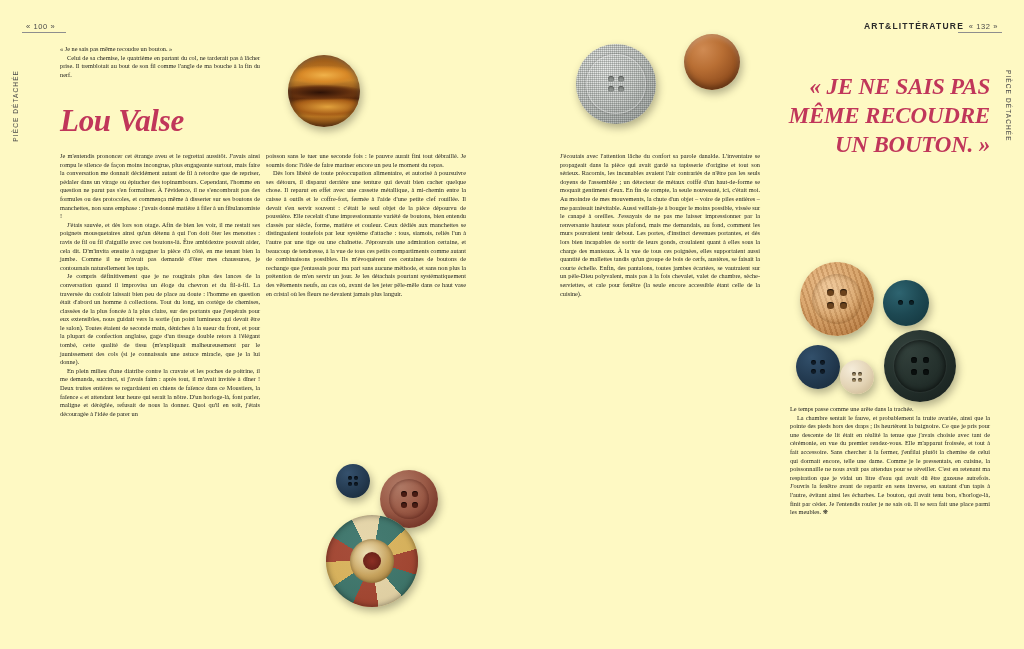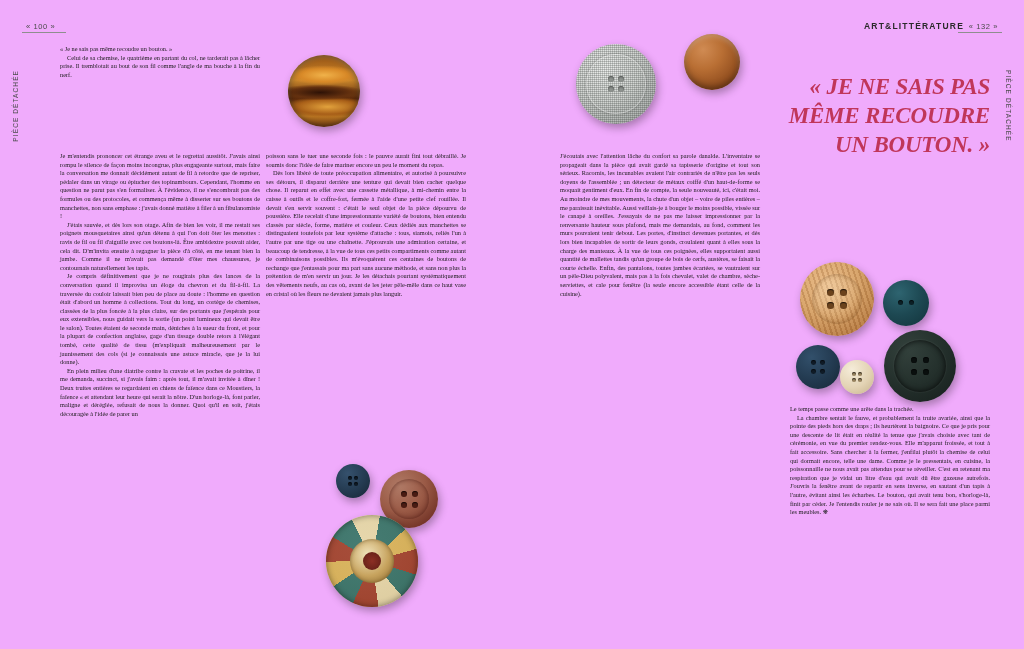--- a/index.html
+++ b/index.html
@@ -11,21 +11,21 @@
     width: 1024px;
     height: 649px;
     overflow: hidden;
     font-family: "Liberation Serif", serif;
     color: #1d1d1d;
   }
   .spread {
     position: relative;
     width: 1024px;
     height: 649px;
-    background: #f0abfc;
+    background: #fef9c3;
     box-sizing: border-box;
   }
   
   .folio {
     position: absolute;
     font-family: "Liberation Sans", sans-serif;
     font-size: 7.5px;
     letter-spacing: 0.6px;
     color: #4a4a4a;
   }
@@ -333,20 +333,21 @@
   <div class="rule-right"></div>
   <div class="folio folio-right">« 132 »</div>
   <div class="running-head">ART&amp;LITTÉRATURE</div>
   <div class="vert-tab right">PIÈCE DÉTACHÉE</div>
 
   <div class="col" id="col-intro">
     <p class="first">« Je ne sais pas même recoudre un bouton. »</p>
     <p>Celui de sa chemise, le quatrième en partant du col, ne tarderait pas à lâcher prise. Il tremblotait au bout de son fil comme l'angle de ma bouche à la fin du nerf.</p>
   </div>
 
+  <div class="title-lou">Lou Valse</div>
 
   <div class="col" id="col-1">
     <p class="first">Je m'entendis prononcer cet étrange aveu et le regrettai aussitôt. J'avais ainsi rompu le silence de façon moins incongrue, plus engageante surtout, mais faire la conversation me donnait décidément autant de fil à retordre que de repriser, pédaler dans un virage ou épiucher des topinambours. Cependant, l'homme en question ne parut pas s'en formaliser. À l'évidence, il ne s'encombrait pas des formules ou des protocoles, et commença même à disserter sur ses boutons de manchettes, non sans emphase : j'avais donné matière à filer à un fibulanomiste !</p>
     <p>J'étais sauvée, et dès lors son otage. Afin de bien les voir, il me restait ses poignets mousquetaires ainsi qu'un détenu à qui l'on doit ôter les menottes : ravis de fil ou fil d'aiguille avec ces boutons-là. Être ambidextre pouvait aider, cela dit. D'm'invita ensuite à regagner la pièce d'à côté, en me tenant bien la jambe. Comme il ne m'avait pas demandé d'ôter mes chaussures, je contournais naturellement les tapis.</p>
     <p>Je compris définitivement que je ne rougirais plus des lances de la conversation quand il improvisa un éloge du chevron et du fil-à-fil. La traversée du couloir laissait bien peu de place au doute : l'homme en question était d'abord un homme à collections. Tout du long, un cortège de chemises, classées de la plus foncée à la plus claire, sur des portants que j'espérais pour eux extensibles, nous guidait vers la sortie (un point lumineux qui devait être le salon). Toutes étaient de seconde main, déniches à la sueur du front, et pour la plupart de confection anglaise, gage d'un tissage double retors à l'élégant tombé, cette qualité de tissu (m'expliquait malheureusement par le jaunissement des cols (si je connaissais une astuce miracle, que je la lui donne).</p>
     <p>En plein milieu d'une diatribe contre la cravate et les poches de poitrine, il me demanda, succinct, si j'avais faim : après tout, il m'avait invitée à dîner ! Deux truites entières se regardaient en chiens de faïence dans ce Moustiers, la faïence « et attendant leur heure qui serait la nôtre. D'un horloge-là, font parler, maligne et déréglée, refusait de nous la donner. Quoi qu'il en soit, j'étais découragée à l'idée de parer un</p>
   </div>
 
   <div class="col" id="col-2">
     <p class="first">poisson sans le tuer une seconde fois : le pauvre aurait fini tout débraillé. Je soumis donc l'idée de faire mariner encore un peu le moment du repas.</p>

